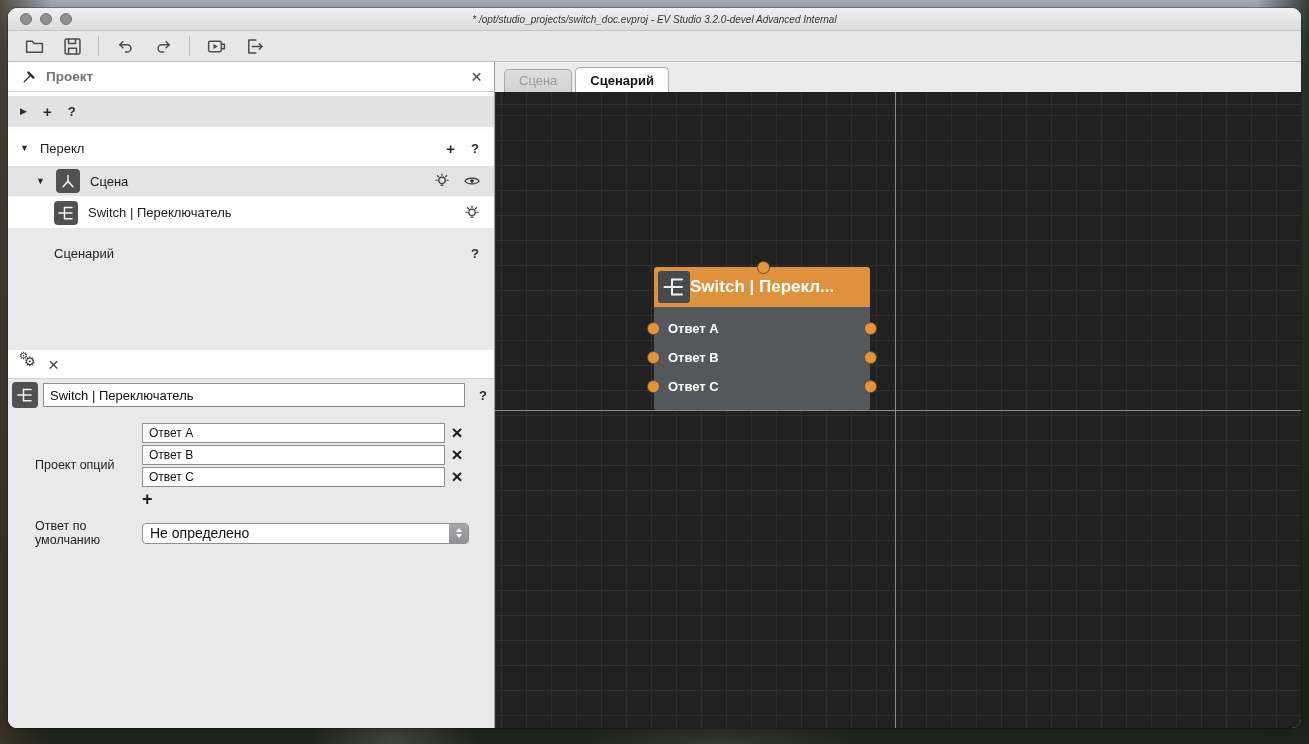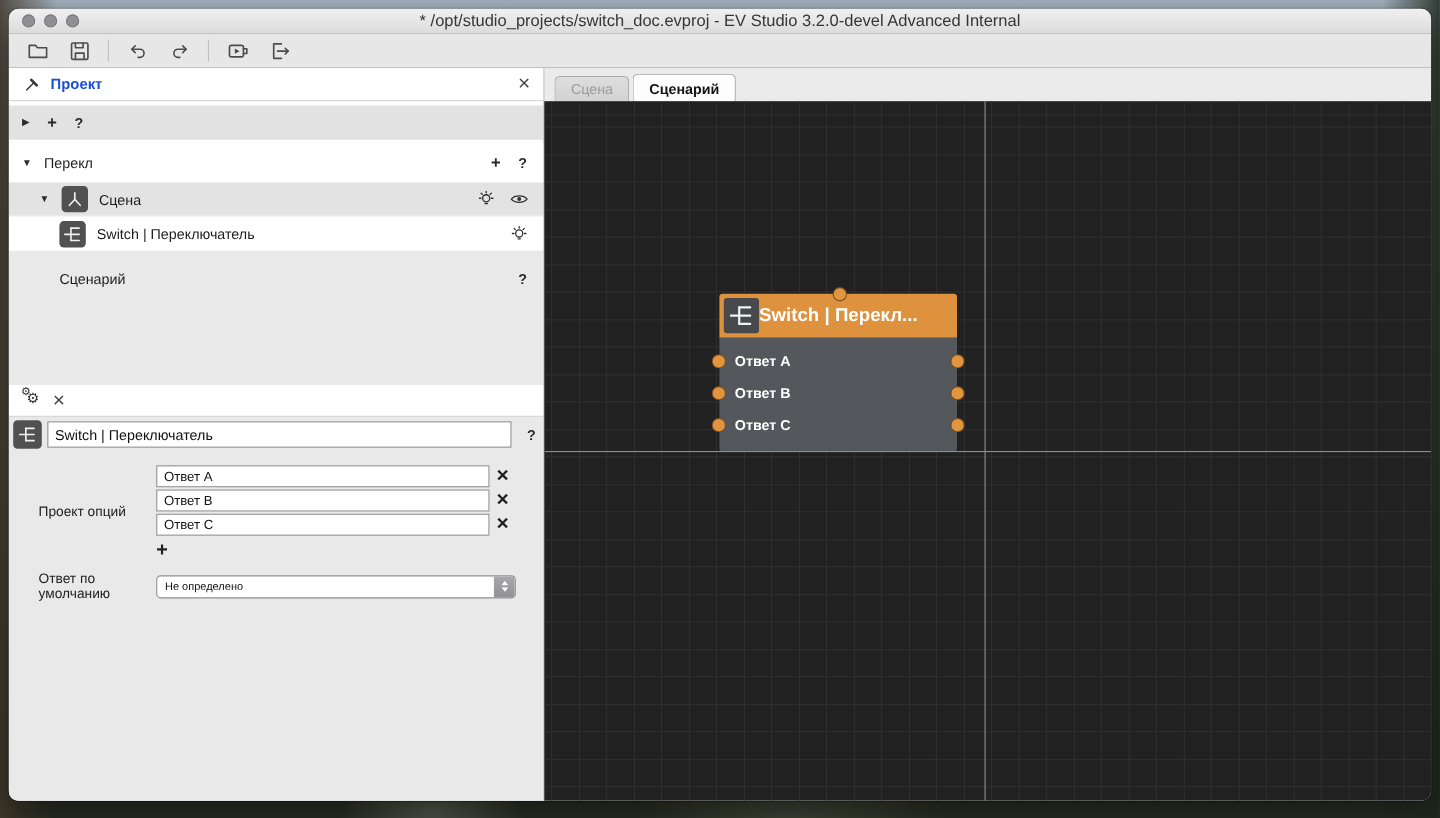--- a/index.html
+++ b/index.html
@@ -23,40 +23,40 @@
     display:flex; flex-direction:column;
   }
   .titlebar {
     height:23px; flex:none; position:relative;
     background:linear-gradient(180deg,#f0f0f0,#dcdcdc);
     border-bottom:1px solid #c3c3c3;
     display:flex; align-items:center; justify-content:center;
   }
   .traffic { position:absolute; left:12px; top:5px; display:flex; gap:8px; }
   .traffic span { width:12px; height:12px; border-radius:50%; background:#8f8f94; border:1px solid #79797e; }
-  .win-title { font-size:15px; color:#353535; }
+  .win-title { font-size:10px; color:#353535;font-style:italic; }
 
   .toolbar {
     height:31px; flex:none; background:#e7e7e7; border-bottom:1px solid #bdbdbd;
     display:flex; align-items:center; padding-left:14px; gap:14px;
   }
   .tool-btn { width:24px; height:24px; display:flex; align-items:center; justify-content:center; color:#4c4c4c; }
   .tool-btn svg { width:21px; height:21px; stroke:currentColor; fill:none; stroke-width:1.7; stroke-linecap:round; stroke-linejoin:round; }
   .tool-sep { width:1px; height:20px; background:#bfbfbf; }
 
   .main { flex:1; display:flex; min-height:0; }
 
   
   .left-panel { width:487px; flex:none; background:#e9e9e9; border-right:1px solid #9f9f9f; display:flex; flex-direction:column; }
 
   .panel-header {
     background:#fff; border-bottom:1px solid #d2d2d2; flex:none;
     display:flex; align-items:center; padding:0 10px 0 12px; gap:8px;
   }
-  .panel-header .ph-title { font-weight:bold; font-size:13.5px; color:#1d4ed8; flex:1; }
+  .panel-header .ph-title { font-weight:bold; font-size:13.5px; color:#737373; flex:1; }
   .ph-close { font-size:19px; line-height:1; color:#444; padding:0 2px; }
   .ph-icon { width:18px; height:18px; color:#333; display:flex; align-items:center; justify-content:center; }
   .ph-icon svg { width:17px; height:17px; stroke:currentColor; fill:none; stroke-width:1.8; stroke-linecap:round; }
   .gears { position:relative; width:18px; height:18px; color:#333; }
   .gears .g1 { position:absolute; left:-1px; top:-5px; font-size:10px; }
   .gears .g2 { position:absolute; left:4px; top:-1px; font-size:13px; }
 
   .sec-row {
     flex:none; display:flex; align-items:center; padding:0 12px; gap:10px; font-size:13px; color:#1d1d1d;
   }
@@ -87,21 +87,21 @@
   .opt-label, .def-label { width:130px; padding-left:23px; font-size:12.5px; color:#222; }
   .options-block .opt-label { align-self:center; }
   .opt-fields { display:flex; flex-direction:column; }
   .opt-row { display:flex; align-items:center; margin-bottom:2px; }
   .opt-input { width:303px; height:20px; border:1px solid #8f8f8f; background:#fff; font-size:12px; padding:0 6px; font-family:"Liberation Sans",sans-serif; color:#111; }
   .x-btn { width:24px; text-align:center; font-size:19px; font-weight:bold; color:#1f1f1f; line-height:20px; }
   .add-btn { width:20px; font-size:18px; font-weight:bold; color:#1f1f1f; line-height:16px; margin-top:2px; }
 
   .default-row { display:flex; align-items:center; margin-top:12px; }
   .select-box { width:327px; height:21px; background:#fff; border:1px solid #8f8f8f; border-radius:4px; display:flex; align-items:center; overflow:hidden; }
-  .select-value { flex:1; padding-left:7px; font-size:10px; color:#111; }
+  .select-value { flex:1; padding-left:7px; font-size:14px; color:#111; }
   .select-cap { width:19px; height:21px; background:linear-gradient(180deg,#a9a9ad,#8e8e93); display:flex; flex-direction:column; align-items:center; justify-content:center; gap:2px; }
   .chev-up { width:0; height:0; border-left:3.5px solid transparent; border-right:3.5px solid transparent; border-bottom:4px solid #fff; }
   .chev-dn { width:0; height:0; border-left:3.5px solid transparent; border-right:3.5px solid transparent; border-top:4px solid #fff; }
 
   .panel-header.proj { height:30px; }
   .panel-header.propsh { height:29px; }
 
   
   .canvas-col { flex:1; display:flex; flex-direction:column; min-width:0; }
   .tabbar { height:30px; flex:none; background:#ebebeb; display:flex; align-items:flex-end; padding-left:9px; gap:3px; }

